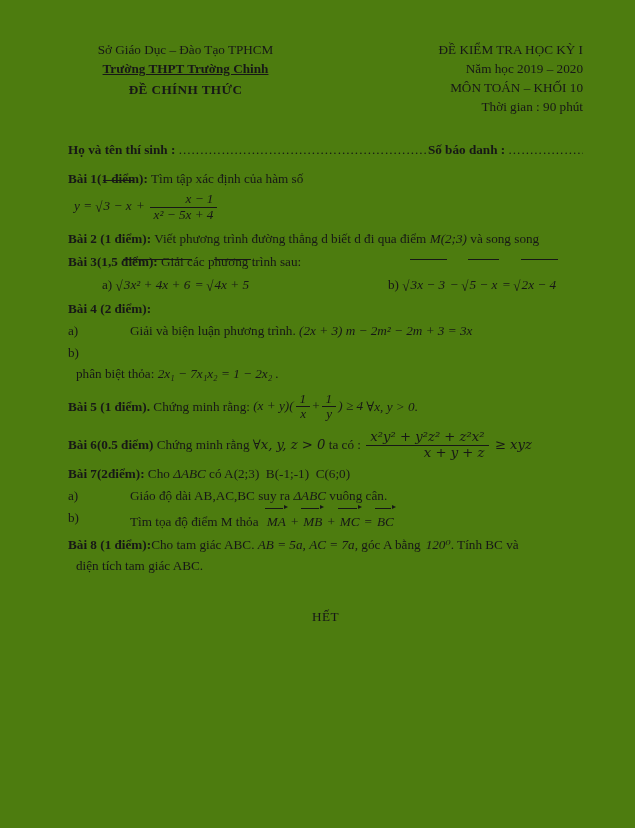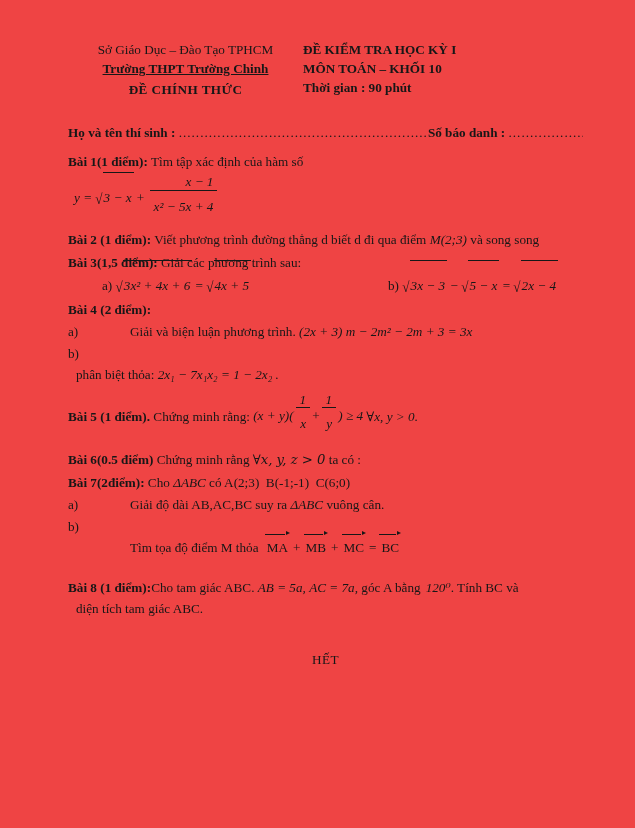--- a/index.html
+++ b/index.html
@@ -1,56 +1,56 @@
 <!DOCTYPE html>
 <html><head>
 <meta charset="utf-8">
 <title>Đề kiểm tra học kỳ I</title>
 <style>
   html,body{margin:0;padding:0;background:#ffffff;}
   .page{
     width:635px;height:828px;box-sizing:border-box;
     padding:40px 52px 0 68px;
-    background:#ef4444;color:#171717;
+    background:#4d7c0f;color:#171717;
     font-family:"Liberation Serif","DejaVu Serif",serif;
     font-size:13.2px;line-height:21px;
     overflow:hidden;
   }
   .bold{font-weight:bold}
   .math{font-style:italic;white-space:nowrap}
   .math .up{font-style:normal}
   
   .header{display:flex}
   .hleft{width:235px;text-align:center;line-height:19px}
   .hleft .l2{font-weight:bold;text-decoration:underline}
   .hleft .l3{margin-top:2px;font-weight:bold;letter-spacing:.4px}
-  .hright{flex:1;text-align:left;line-height:19px;font-weight:bold}
+  .hright{flex:1;text-align:right;line-height:19px;font-weight:normal}
   
   .cand{margin-top:23px;white-space:nowrap;overflow:hidden}
   .dots{letter-spacing:1px}
   
   .prob{margin-top:8px}
   .tight{margin-top:2px}
   .indent{padding-left:8px}
   .subrow{display:flex;margin-top:1px}
   .sublabel{width:62px;flex:none}
   .subbody{flex:1}
   .b3row{display:flex;margin-top:2px}
   .b3a{width:320px;box-sizing:border-box;padding-left:34px;flex:none}
   
   .sqrt{white-space:nowrap;display:inline-block}
   .rsign{display:inline-block;font-style:normal;transform:scaleY(1.12);vertical-align:-1px}
   .rbar{border-top:1.2px solid currentColor;padding:17px 2px 0 1px}
   
   .frac{display:inline-block;vertical-align:middle;text-align:right;line-height:1.12;margin:0 2px}
   .fn{display:block;padding:0 4px}
-  .fd{display:block;border-top:1.2px solid currentColor;padding:9px 4px}
+  .fd{display:block;border-top:1.2px solid currentColor;padding:0 4px}
   .fracsm{vertical-align:-8px}
   
-  .vec{position:relative;display:inline-block;margin:17px 3px;padding:4px 2px 0 2px}
+  .vec{position:relative;display:inline-block;font-style:italic;margin:0 3px;padding:4px 2px 0 2px}
   .vec::before{content:"";position:absolute;top:1px;left:0;right:5px;border-top:1.2px solid currentColor}
   .vec::after{content:"";position:absolute;top:-2px;right:0;width:0;height:0;
     border-left:4.5px solid currentColor;border-top:2.8px solid transparent;border-bottom:2.8px solid transparent}
   
   .fline{margin:3px 0 5px 6px}
   .cmfont{font-family:"DejaVu Serif",serif}
   .endmark{text-align:center;font-weight:normal;margin-top:30px;letter-spacing:.5px}
   .sp{display:inline-block;width:5px}
 </style>
 </head>
@@ -59,20 +59,21 @@
 <div class="page">
 
   <div class="header">
     <div class="hleft">
       <div>Sở Giáo Dục – Đào Tạo TPHCM</div>
       <div class="l2">Trường THPT Trường Chinh</div>
       <div class="l3">ĐỀ CHÍNH THỨC</div>
     </div>
     <div class="hright">
       <div>ĐỀ KIỂM TRA HỌC KỲ I</div>
+      <div>Năm học 2019 – 2020</div>
       <div>MÔN TOÁN – KHỐI 10</div>
       <div>Thời gian : 90 phút</div>
     </div>
   </div>
 
   <div class="cand">
     <span class="bold">Họ và tên thí sinh :</span>
     <span class="dots">..........................................................</span><span class="bold">Số báo danh :</span>
     <span class="dots">............................</span>
   </div>
@@ -145,33 +146,37 @@
       <span>(x + y)(</span><span class="frac fracsm"><span class="fn">1</span><span class="fd">x</span></span><span class="up">+</span><span class="frac fracsm"><span class="fn">1</span><span class="fd">y</span></span><span>) ≥ 4</span>
     </span>
     <span class="math">∀x, y &gt; 0.</span>
   </div>
 
   <div class="prob">
     <span class="bold">Bài 6(0.5 điểm)</span>
     <span>Chứng minh rằng</span>
     <span class="math cmfont">∀x, y, z &gt; 0</span>
     <span>ta có :</span>
+    <span class="math cmfont">
+      <span class="frac"><span class="fn">x²y² + y²z² + z²x²</span><span class="fd">x + y + z</span></span>
+      <span>≥ xyz</span>
+    </span>
   </div>
 
   <div class="prob tight">
     <div>
       <span class="bold">Bài 7(2điểm):</span>
       <span>Cho</span>
       <span class="math">ΔABC</span>
       <span>có A(2;3) &nbsp;B(-1;-1) &nbsp;C(6;0)</span>
     </div>
     <div class="subrow">
       <span class="sublabel">a)</span>
       <span class="subbody">
-        <span>Giải độ dài AB,AC,BC suy ra</span>
+        <span>Giáo độ dài AB,AC,BC suy ra</span>
         <span class="math">ΔABC</span>
         <span>vuông cân.</span>
       </span>
     </div>
     <div class="subrow">
       <span class="sublabel">b)</span>
       <span class="subbody">
         <span>Tìm tọa độ điểm M thỏa</span>
         <span class="vec">MA</span><span>+</span><span class="vec">MB</span><span>+</span><span class="vec">MC</span><span>=</span><span class="vec">BC</span>
       </span>

